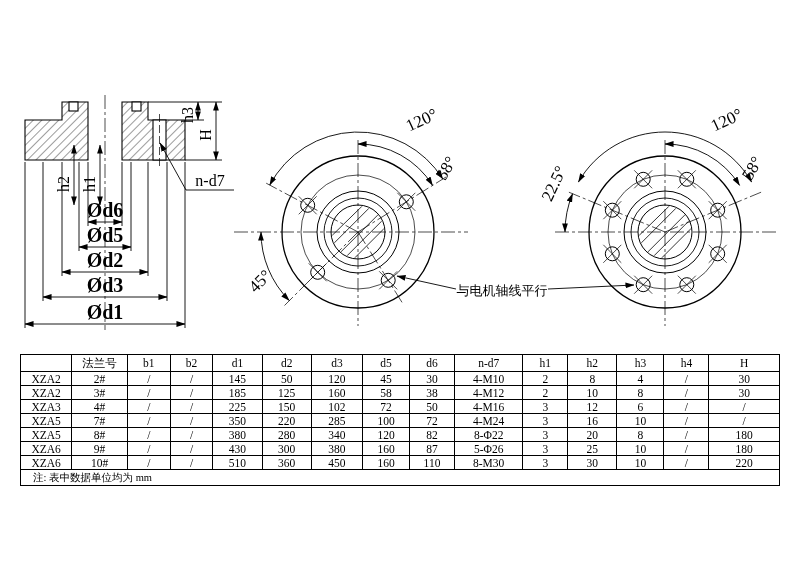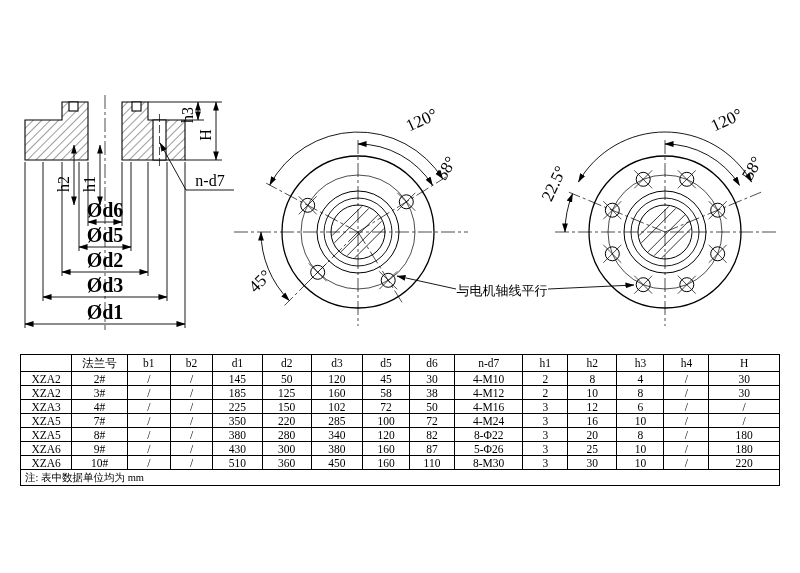--- a/index.html
+++ b/index.html
@@ -8,21 +8,21 @@
   .page{position:relative;width:800px;height:573px;background:#fff;overflow:hidden}
   .title{position:absolute;top:36px;left:0;width:100%;text-align:center;
          font-size:30px;font-weight:bold;letter-spacing:1px}
   svg.drawing{position:absolute;top:0;left:0;font-family:"Liberation Serif",serif}
   svg.drawing text{fill:#000;stroke:none}
   table.spec{position:absolute;left:20px;top:354px;width:760px;border-collapse:collapse;
              table-layout:fixed;font-size:11.5px;color:#000}
   .spec th,.spec td{border:1px solid #000;text-align:center;padding:0 2px;height:14px;
                     font-weight:normal;overflow:hidden;white-space:nowrap}
   .spec thead th{height:17px}
-  .spec tfoot td{text-align:left;font-size:10.5px;padding-left:4px;height:16px}
+  .spec tfoot td{text-align:left;font-size:10.5px;padding-left:12px;height:16px}
 </style>
 </head>
 <body>
 
 <div class="page">
 
 
   <svg class="drawing" width="800" height="352" viewBox="0 0 800 352">
     <defs>
       <pattern id="hatch" width="6" height="6" patternUnits="userSpaceOnUse" patternTransform="rotate(45)">

